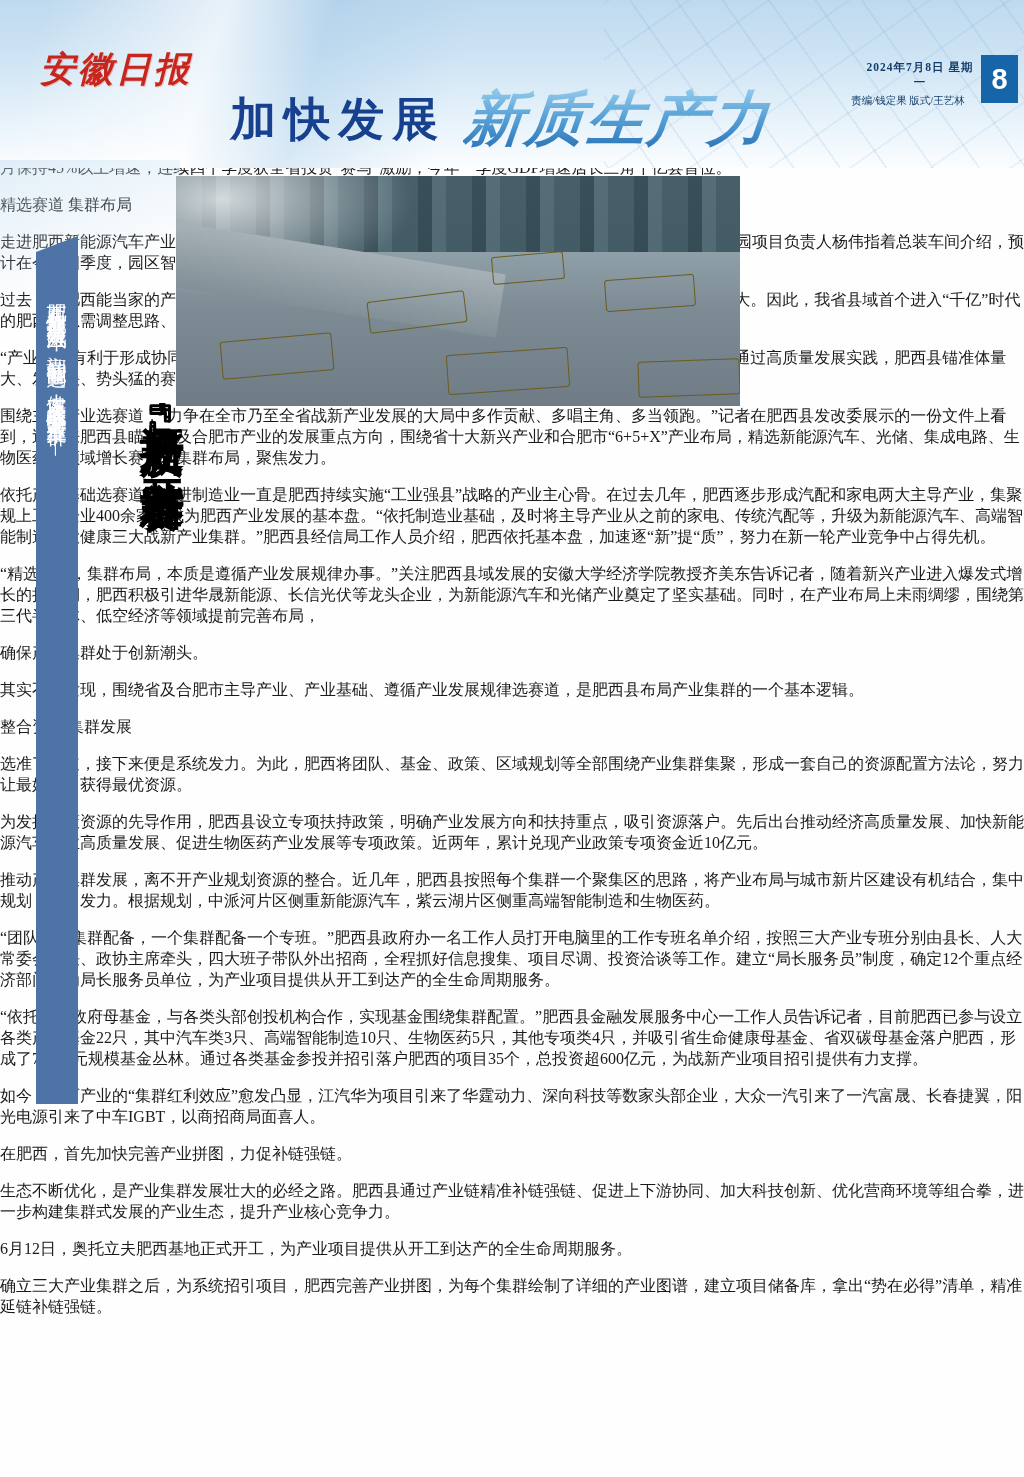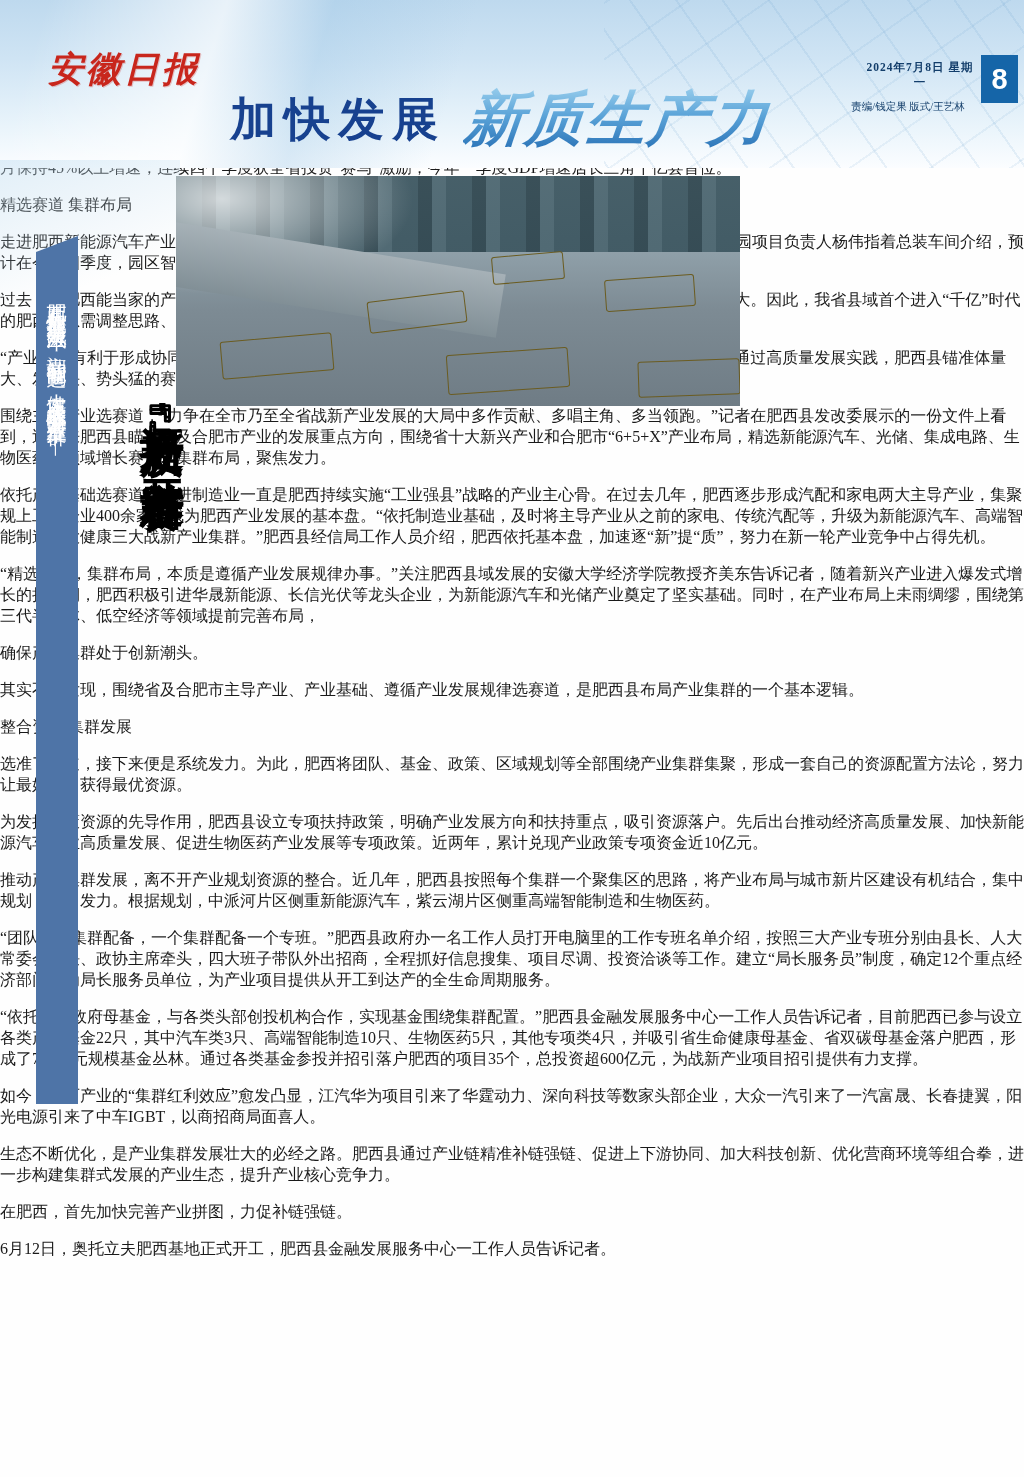--- a/index.html
+++ b/index.html
@@ -8,25 +8,25 @@
   
   .masthead{position:absolute;left:0;top:0;width:1024px;height:168px;
     background:linear-gradient(180deg,#bed9ee 0%,#cfe4f4 35%,#e9f4fb 75%,#fbfdff 100%);overflow:hidden;}
   .streak1{position:absolute;left:-80px;top:-40px;width:620px;height:300px;
     background:linear-gradient(115deg,rgba(255,255,255,.0) 20%,rgba(255,255,255,.65) 45%,rgba(160,200,230,.35) 60%,rgba(255,255,255,0) 80%);
     transform:rotate(-8deg);}
   .streak2{position:absolute;right:-60px;top:-30px;width:480px;height:260px;
     background:
       repeating-linear-gradient(55deg,rgba(90,150,200,.12) 0 2px,transparent 2px 38px),
       repeating-linear-gradient(-35deg,rgba(90,150,200,.10) 0 2px,transparent 2px 46px);}
-  .logo{position:absolute;left:48px;top:46px;font-size:35px;font-weight:bold;font-style:italic;
+  .logo{position:absolute;left:40px;top:46px;font-size:35px;font-weight:bold;font-style:italic;
     color:#c8261c;letter-spacing:3px;text-shadow:1px 1px 0 rgba(200,40,30,.25);}
   .dateblock{position:absolute;left:842px;top:60px;width:132px;text-align:center;color:#133e6b;}
   .dateblock .d1{font-size:11.5px;font-weight:bold;letter-spacing:1px;margin-left:24px;}
-  .dateblock .d2{font-size:10.5px;margin-top:10px;}
+  .dateblock .d2{font-size:10.5px;margin-top:4px;}
   .pagenum{position:absolute;left:981px;top:55px;width:37px;height:48px;background:#1565a8;
     color:#fff;font-family:"Liberation Sans",sans-serif;font-weight:bold;font-size:29px;
     text-align:center;line-height:48px;}
   .banner{position:absolute;left:150px;top:80px;width:700px;text-align:center;white-space:nowrap;
     font-family:"Liberation Sans",sans-serif;}
   .bt1{font-size:46px;font-weight:900;color:#17418f;letter-spacing:8px;vertical-align:middle;}
   .bt2{display:inline-block;font-size:59px;font-weight:900;font-style:italic;margin-left:14px;
     letter-spacing:2px;transform:skewX(-6deg);vertical-align:middle;
     background:linear-gradient(180deg,#a6d7f1 0%,#5aa3d8 45%,#1d66ae 100%);
     -webkit-background-clip:text;background-clip:text;-webkit-text-fill-color:transparent;color:#2a6db5;}
@@ -138,24 +138,25 @@
     <div class="col">
         <p class="para noind">确保产业集群处于创新潮头。</p>
         <p class="para">其实不难发现，围绕省及合肥市主导产业、产业基础、遵循产业发展规律选赛道，是肥西县布局产业集群的一个基本逻辑。</p>
         <div class="subhead">整合资源 集群发展</div>
         <p class="para">选准了赛道，接下来便是系统发力。为此，肥西将团队、基金、政策、区域规划等全部围绕产业集群集聚，形成一套自己的资源配置方法论，努力让最好项目获得最优资源。</p>
         <p class="para">为发挥政策资源的先导作用，肥西县设立专项扶持政策，明确产业发展方向和扶持重点，吸引资源落户。先后出台推动经济高质量发展、加快新能源汽车产业高质量发展、促进生物医药产业发展等专项政策。近两年，累计兑现产业政策专项资金近10亿元。</p>
         <p class="para">推动产业集群发展，离不开产业规划资源的整合。近几年，肥西县按照每个集群一个聚集区的思路，将产业布局与城市新片区建设有机结合，集中规划，集中发力。根据规划，中派河片区侧重新能源汽车，紫云湖片区侧重高端智能制造和生物医药。</p>
         <p class="para">“团队围绕集群配备，一个集群配备一个专班。”肥西县政府办一名工作人员打开电脑里的工作专班名单介绍，按照三大产业专班分别由县长、人大常委会主任、政协主席牵头，四大班子带队外出招商，全程抓好信息搜集、项目尽调、投资洽谈等工作。建立“局长服务员”制度，确定12个重点经济部门作为局长服务员单位，为产业项目提供从开工到达产的全生命周期服务。</p>
         <p class="para">“依托百亿政府母基金，与各类头部创投机构合作，实现基金围绕集群配置。”肥西县金融发展服务中心一工作人员告诉记者，目前肥西已参与设立各类产业基金22只，其中汽车类3只、高端智能制造10只、生物医药5只，其他专项类4只，并吸引省生命健康母基金、省双碳母基金落户肥西，形成了700亿元规模基金丛林。通过各类基金参投并招引落户肥西的项目35个，总投资超600亿元，为战新产业项目招引提供有力支撑。</p>
         <p class="para">如今，肥西产业的“集群红利效应”愈发凸显，江汽华为项目引来了华霆动力、深向科技等数家头部企业，大众一汽引来了一汽富晟、长春捷翼，阳光电源引来了中车IGBT，以商招商局面喜人。</p>
+        <p class="para">在肥西，首先加快完善产业拼图，力促补链强链。</p>
         <p class="para">生态不断优化，是产业集群发展壮大的必经之路。肥西县通过产业链精准补链强链、促进上下游协同、加大科技创新、优化营商环境等组合拳，进一步构建集群式发展的产业生态，提升产业核心竞争力。</p>
-        <p class="para">在肥西，首先加快完善产业拼图，力促补链强链。</p>
-        <p class="para">6月12日，奥托立夫肥西基地正式开工，肥西县金融发展服务中心一工作人员告诉记者。</p>
+        <p class="para">6月12日，奥托立夫肥西基地正式开工，为产业项目提供从开工到达产的全生命周期服务。</p>
       </div>
     <div class="col">
+        <p class="para">确立三大产业集群之后，为系统招引项目，肥西完善产业拼图，为每个集群绘制了详细的产业图谱，建立项目储备库，拿出“势在必得”清单，精准延链补链强链。</p>
       </div>
   </div>
 
   <div class="art art1"></div>
   <div class="art art2"></div>
 
 </div>
 
 </body></html>

